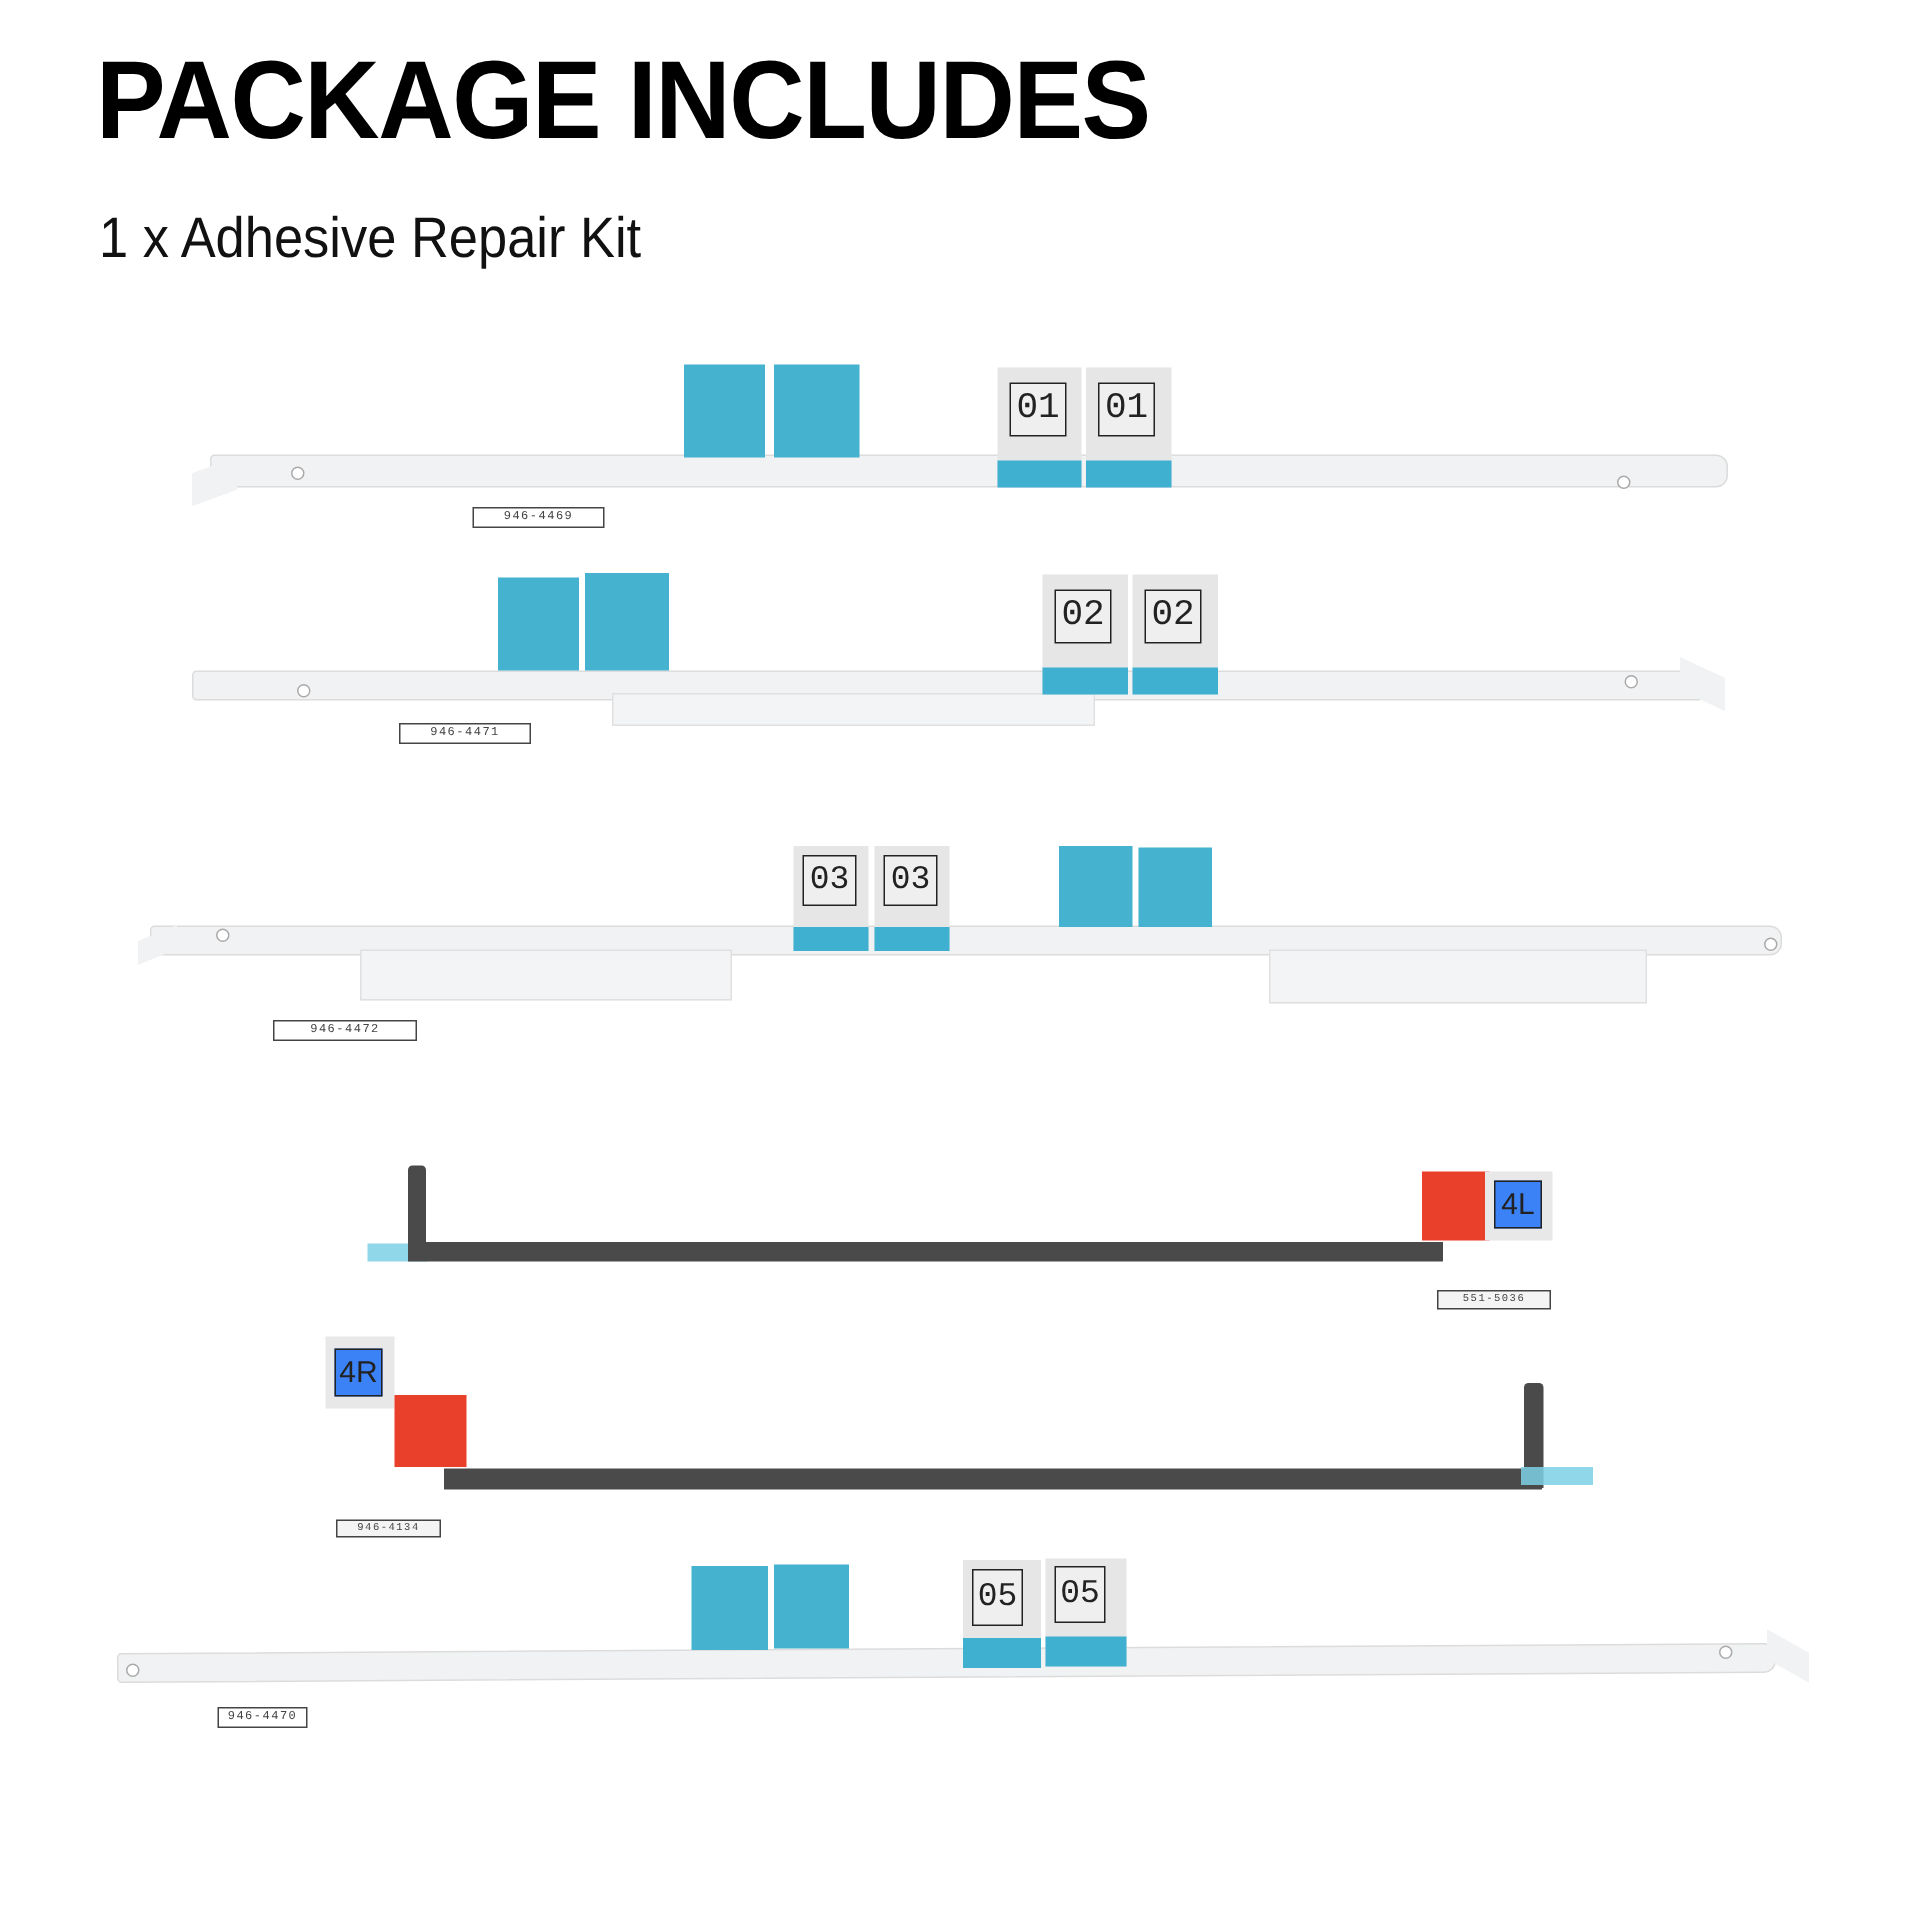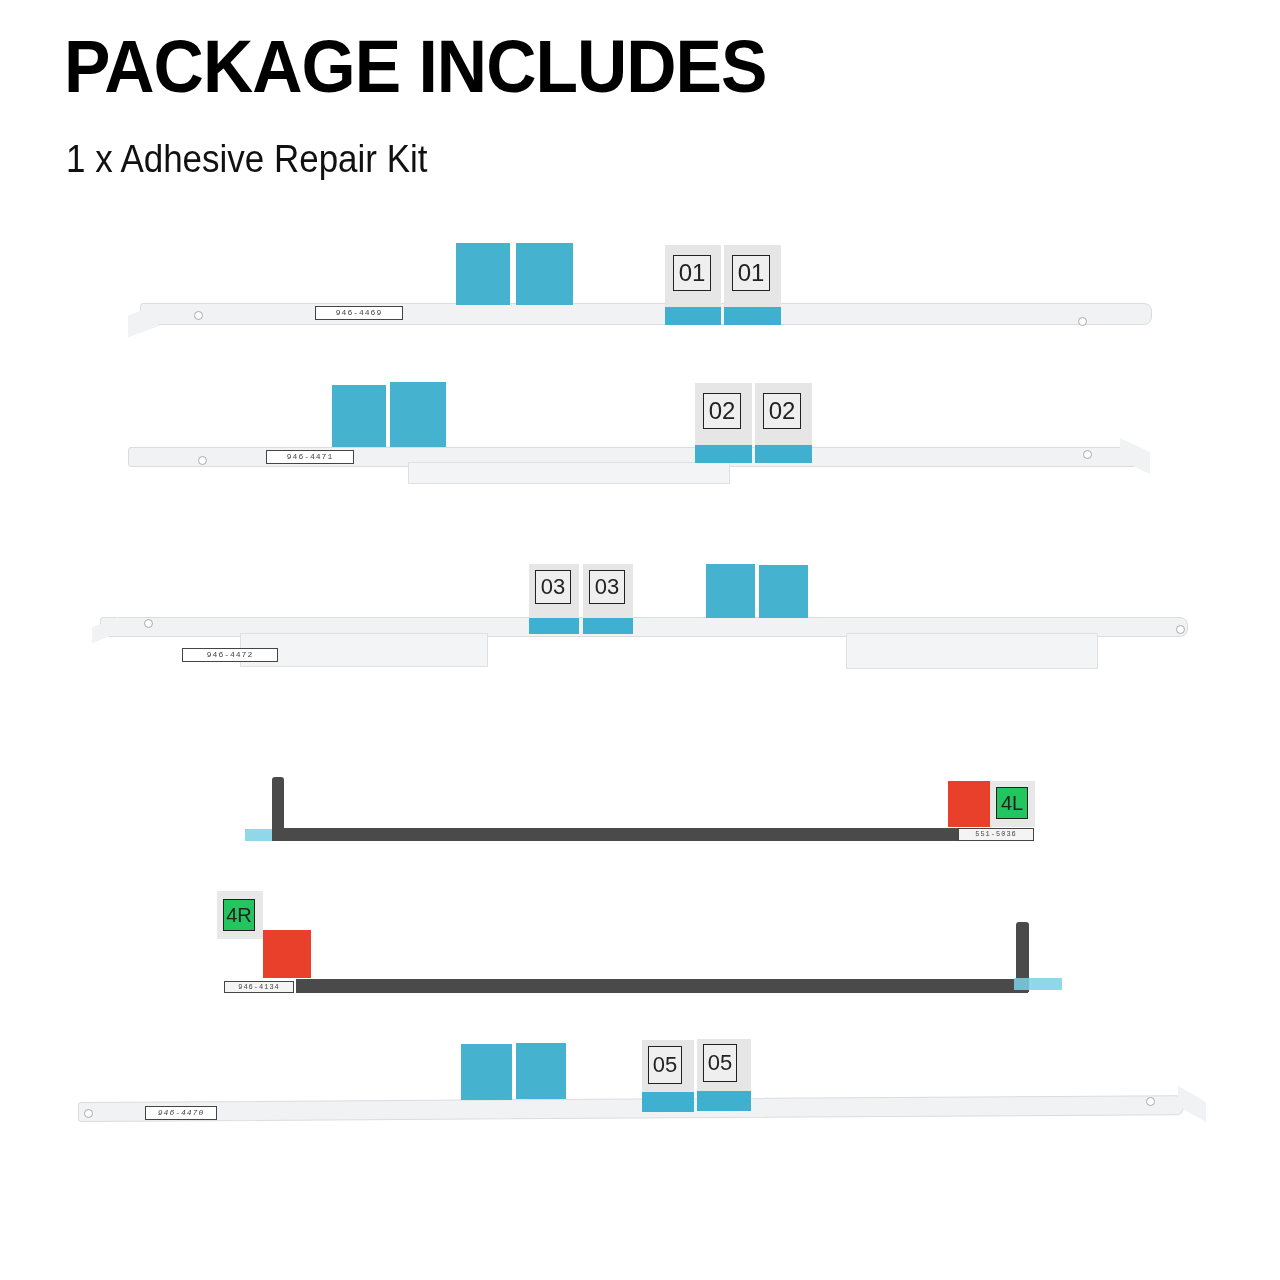--- a/index.html
+++ b/index.html
@@ -2,30 +2,30 @@
 <html><head>
 <meta charset="utf-8">
 <style>
   html, body { margin: 0; padding: 0; background: #ffffff; }
   body { width: 1280px; height: 1280px; position: relative; overflow: hidden; font-family: "Liberation Sans", sans-serif; }
   .title { position: absolute; left: 64px; top: 30px; font-size: 74px; font-weight: bold; color: #000; letter-spacing: -1px; transform: scaleX(0.94); transform-origin: left top; line-height: 1; margin: 0; }
   .subtitle { position: absolute; left: 66px; top: 140px; font-size: 38px; color: #111; line-height: 1; transform: scaleX(0.92); transform-origin: left top; margin: 0; }
   .strip { position: absolute; background: #f1f2f3; border: 1px solid #dcdcdc; box-sizing: border-box; }
   .pad { position: absolute; background: #45b2cf; }
   .tab { position: absolute; background: #e6e6e6; }
-  .tab .num { position: absolute; left: 8px; top: 10px; width: 38px; height: 36px; border: 1.5px solid #222; background: #efefef; box-sizing: border-box; font-size: 24px; line-height: 34px; text-align: center; color: #222; }
+  .tab .num { position: absolute; left: 8px; top: 10px; width: 38px; height: 36px; border: 1.5px solid #222; background: #efefef; box-sizing: border-box; font-size: 24px; line-height: 34px; text-align: center; color: #222; font-family: Liberation Mono, monospace; }
   .tab .tape { position: absolute; left: 0; bottom: 0; width: 100%; height: 18px; background: #3fb0cf; }
-  .pn { position: absolute; height: 14px; border: 1px solid #444; background: #fff; font-family: "Liberation Mono", monospace; font-size: 8px; line-height: 12px; text-align: center; color: #444; letter-spacing: 1px; box-sizing: border-box; }
+  .pn { position: absolute; height: 14px; border: 1px solid #444; background: #fff; font-family: "Liberation Mono", monospace; font-size: 8px; line-height: 12px; text-align: center; color: #444; letter-spacing: 1px; box-sizing: border-box; margin-top: 32px; }
   .hole { position: absolute; width: 7px; height: 7px; border-radius: 50%; border: 1px solid #aaa; background: #fff; }
   .ext { position: absolute; background: #f3f4f5; border: 1px solid #e0e0e0; box-sizing: border-box; }
   .dark { position: absolute; background: #4a4a4a; }
   .red { position: absolute; background: #e8402b; }
   .cyan { position: absolute; background: #7cd0e6; opacity: 0.85; }
   .lbl4 { position: absolute; background: #e8e8e8; }
-  .lbl4 .num { position: absolute; width: 32px; height: 32px; border: 1.5px solid #222; box-sizing: border-box; font-size: 20px; line-height: 30px; text-align: center; color: #222; background: #22c55e; }
+  .lbl4 .num { position: absolute; width: 32px; height: 32px; border: 1.5px solid #222; box-sizing: border-box; font-size: 20px; line-height: 30px; text-align: center; color: #222; background: #3b82f6; }
 </style>
 </head>
 <body>
 
 <h1 class="title">PACKAGE INCLUDES</h1>
 <p class="subtitle">1 x Adhesive Repair Kit</p>
 
 <div>
   <div class="strip" style="left:140px; top:303px; width:1012px; height:22px; border-radius:3px 8px 8px 3px;"></div>
   <div class="strip" style="left:128px; top:310px; width:30px; height:22px; transform:skewY(-20deg); border:none;"></div>
@@ -103,21 +103,21 @@
   <div class="pn" style="left:224px; top:981px; width:70px; height:12px; font-size:7px; line-height:10px; background:#f4f4f4;">946-4134</div>
   <div class="dark" style="left:1016px; top:922px; width:13px; height:70px; border-radius:3px 3px 0 0;"></div>
   <div class="cyan" style="left:1014px; top:978px; width:48px; height:12px;"></div>
 </div>
 
 <div>
   <div class="strip" style="left:78px; top:1102px; width:1106px; height:20px; border-radius:3px 8px 8px 3px; transform:rotate(-0.35deg); transform-origin:left center;"></div>
   <div class="strip" style="left:1178px; top:1094px; width:28px; height:20px; transform:skewY(30deg); border:none;"></div>
   <div class="hole" style="left:84px; top:1109px;"></div>
   <div class="hole" style="left:1146px; top:1097px;"></div>
-  <div class="pn" style="left:145px; top:1106px; width:72px;font-style:italic;">946-4470</div>
+  <div class="pn" style="left:145px; top:1106px; width:60px;">946-4470</div>
   <div class="pad" style="left:461px; top:1044px; width:51px; height:56px;"></div>
   <div class="pad" style="left:516px; top:1043px; width:50px; height:56px;"></div>
   <div class="tab" style="left:642px; top:1040px; width:52px; height:72px;">
     <div class="num" style="left:6px; top:6px; width:34px; height:38px; font-size:22px; line-height:36px;">05</div>
     <div class="tape" style="height:20px;"></div>
   </div>
   <div class="tab" style="left:697px; top:1039px; width:54px; height:72px;">
     <div class="num" style="left:6px; top:5px; width:34px; height:38px; font-size:22px; line-height:36px;">05</div>
     <div class="tape" style="height:20px;"></div>
   </div>

